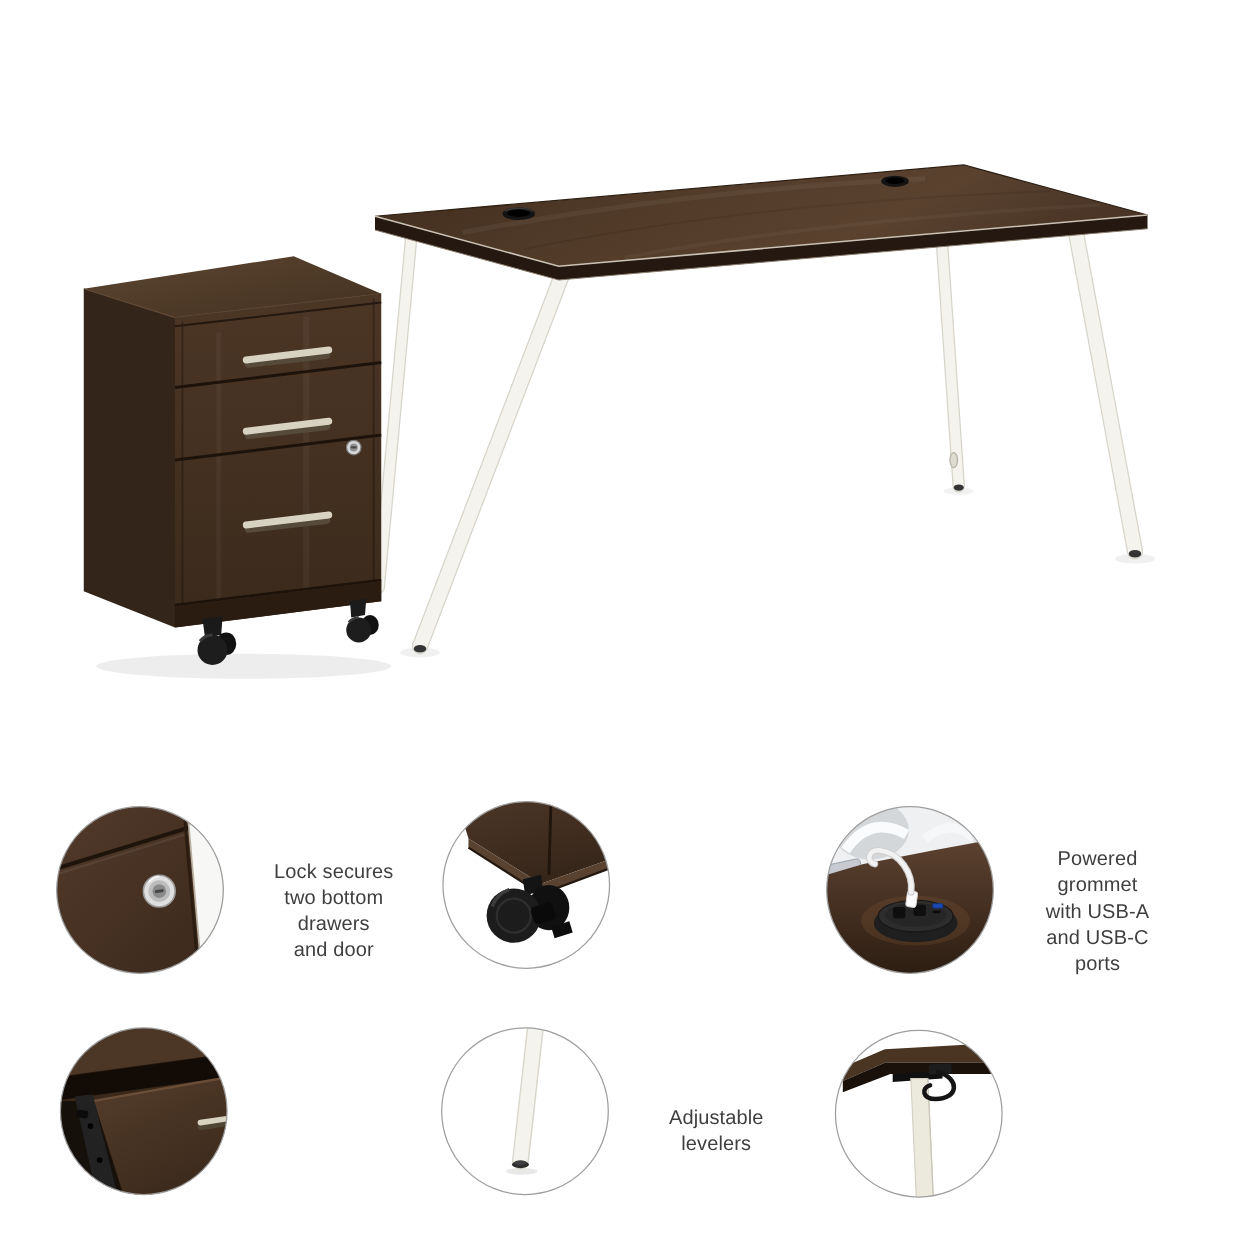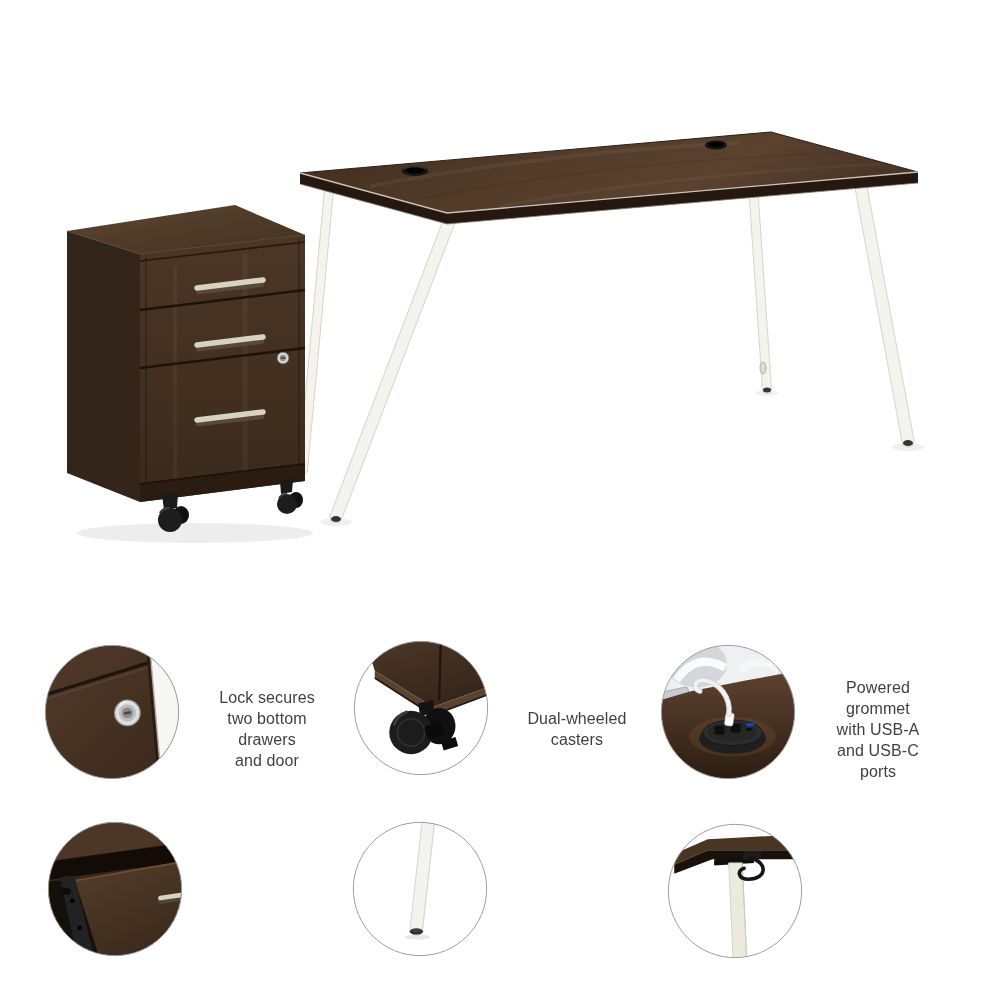--- a/index.html
+++ b/index.html
@@ -188,22 +188,20 @@
         <ellipse cx="95" cy="95" rx="18" ry="20" fill="#101010"></ellipse>
         <circle cx="64" cy="102" r="24" fill="#1c1c1c"></circle>
         <circle cx="64" cy="102" r="15" fill="none" stroke="#2e2e2e" stroke-width="2"></circle>
         <path d="M45,94 A24,24 0 0,1 60,79" stroke="#3c3c3c" stroke-width="3" fill="none"></path>
         <rect x="80" y="92" width="20" height="16" rx="4" fill="#0a0a0a" transform="rotate(-18 90 100)"></rect>
         <polygon points="97,112 113,107 116,117 100,122" fill="#0d0d0d"></polygon>
       </g>
     </g>
     <circle cx="75" cy="75" r="73.5" fill="none" stroke="#9e9e9e" stroke-width="1.1"></circle>
   </svg>
-  <p id="t2" class="caption">Dual-wheeled
-casters</p>
 
   <svg id="c3" class="callout-circle" viewBox="0 0 150 150">
     <defs>
       <clipPath id="clip3">
           <circle cx="75" cy="75" r="73.5"></circle>
         </clipPath>
       <linearGradient id="woodC3" x1="0" y1="0" x2="0" y2="1">
         <stop offset="0" stop-color="#5d4230"></stop>
           <stop offset="1" stop-color="#2c1d12"></stop>
       </linearGradient>
@@ -278,20 +276,22 @@
     <g clip-path="url(#clip5)">
       <rect x="0" y="0" width="150" height="150" fill="#ffffff"></rect>
       <ellipse cx="72" cy="128" rx="14" ry="3" fill="#e8e8e8"></ellipse>
       <path d="M85,-6 L71,119" stroke="#d9d7cc" stroke-width="15" stroke-linecap="round" fill="none"></path>
       <path d="M85,-6 L71,118" stroke="#f4f3ed" stroke-width="12.5" stroke-linecap="round" fill="none"></path>
       <ellipse cx="71" cy="122" rx="7.5" ry="3.2" fill="#2c2c2c"></ellipse>
       <ellipse cx="71" cy="120.5" rx="5.5" ry="2.2" fill="#3e3e3e"></ellipse>
     </g>
     <circle cx="75" cy="75" r="73.5" fill="none" stroke="#9e9e9e" stroke-width="1.1"></circle>
   </svg>
+  <p id="t5" class="caption">Adjustable
+levelers</p>
 
   <svg id="c6" class="callout-circle" viewBox="0 0 150 150">
     <defs>
         <clipPath id="clip6">
           <circle cx="75" cy="75" r="73.5"></circle>
         </clipPath>
       </defs>
     <g clip-path="url(#clip6)">
       <rect x="0" y="0" width="150" height="150" fill="#ffffff"></rect>
       <polygon points="8,34 45,18 120,14 146,22 146,30 45,30 8,46" fill="#4a3422"></polygon>

